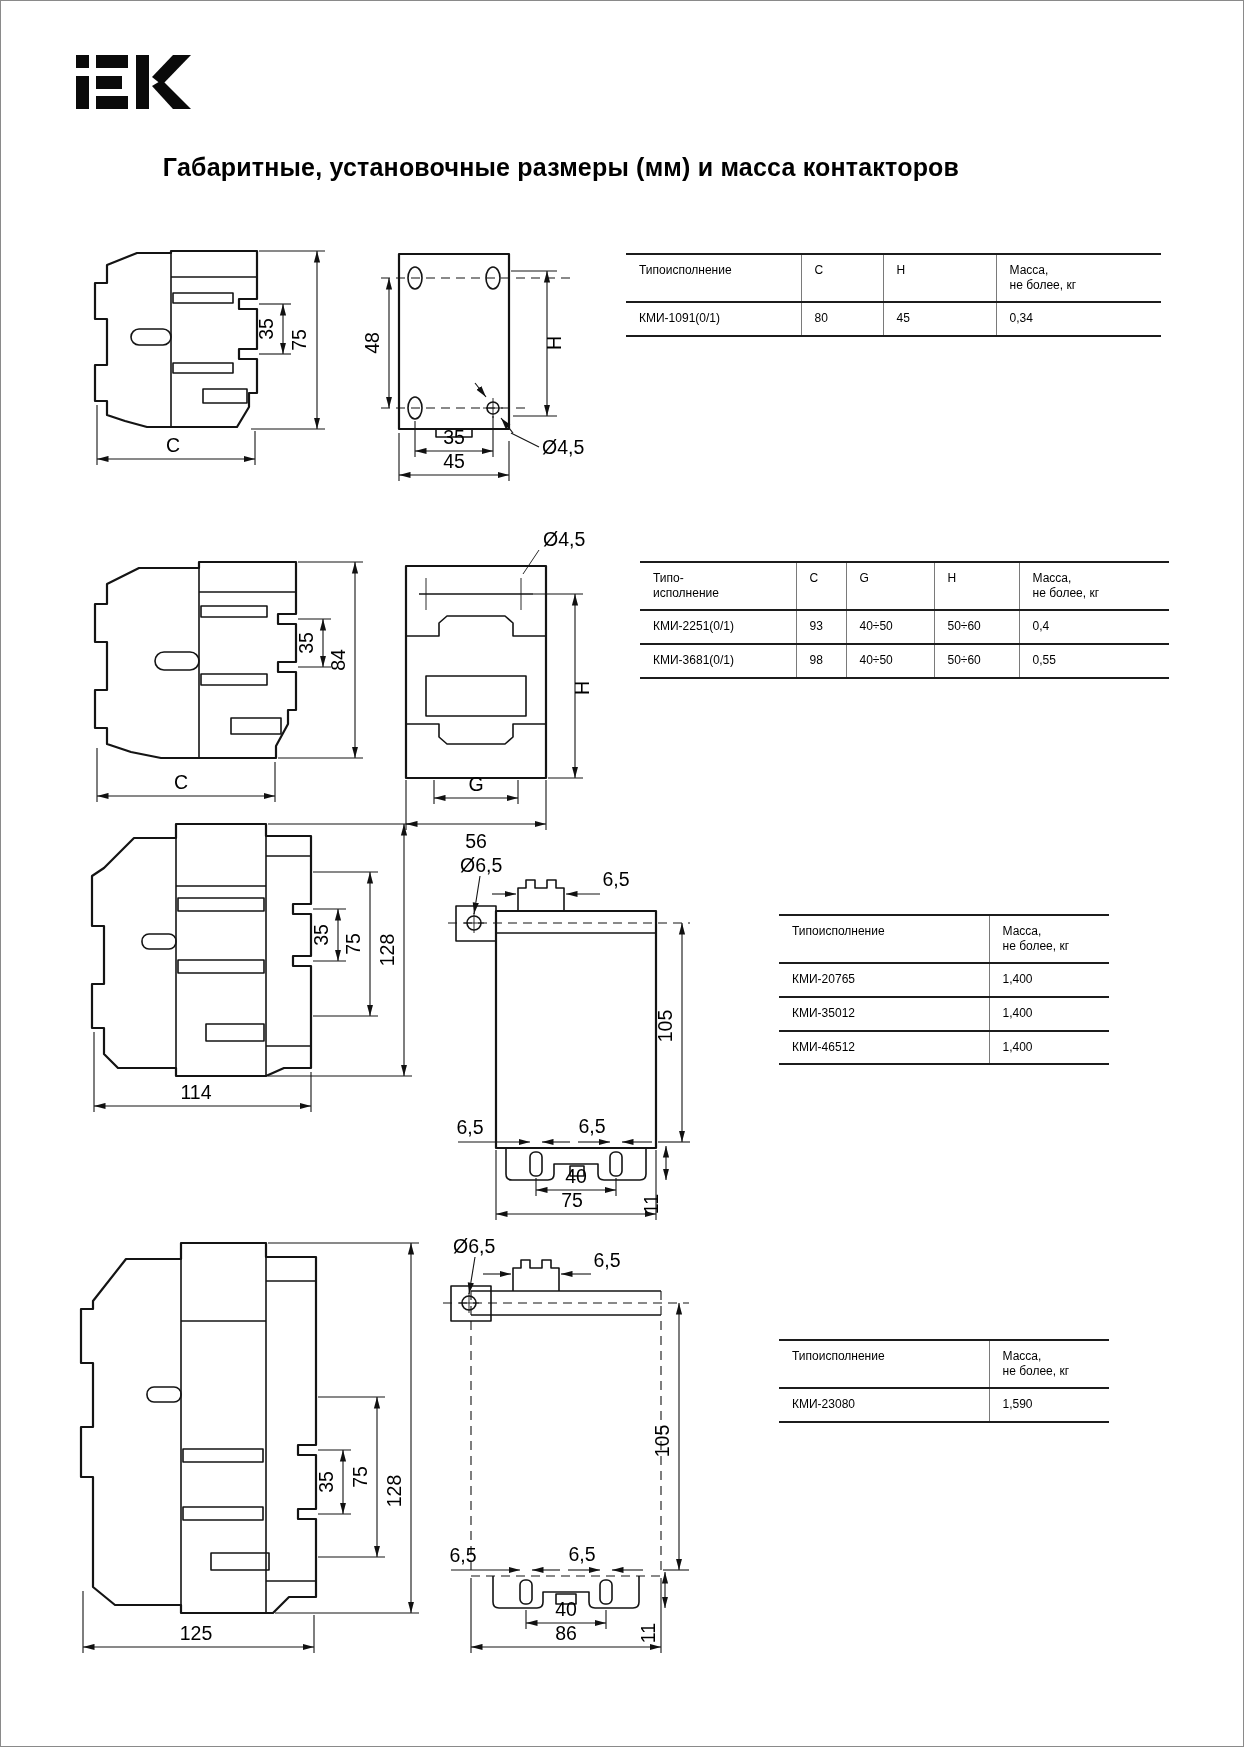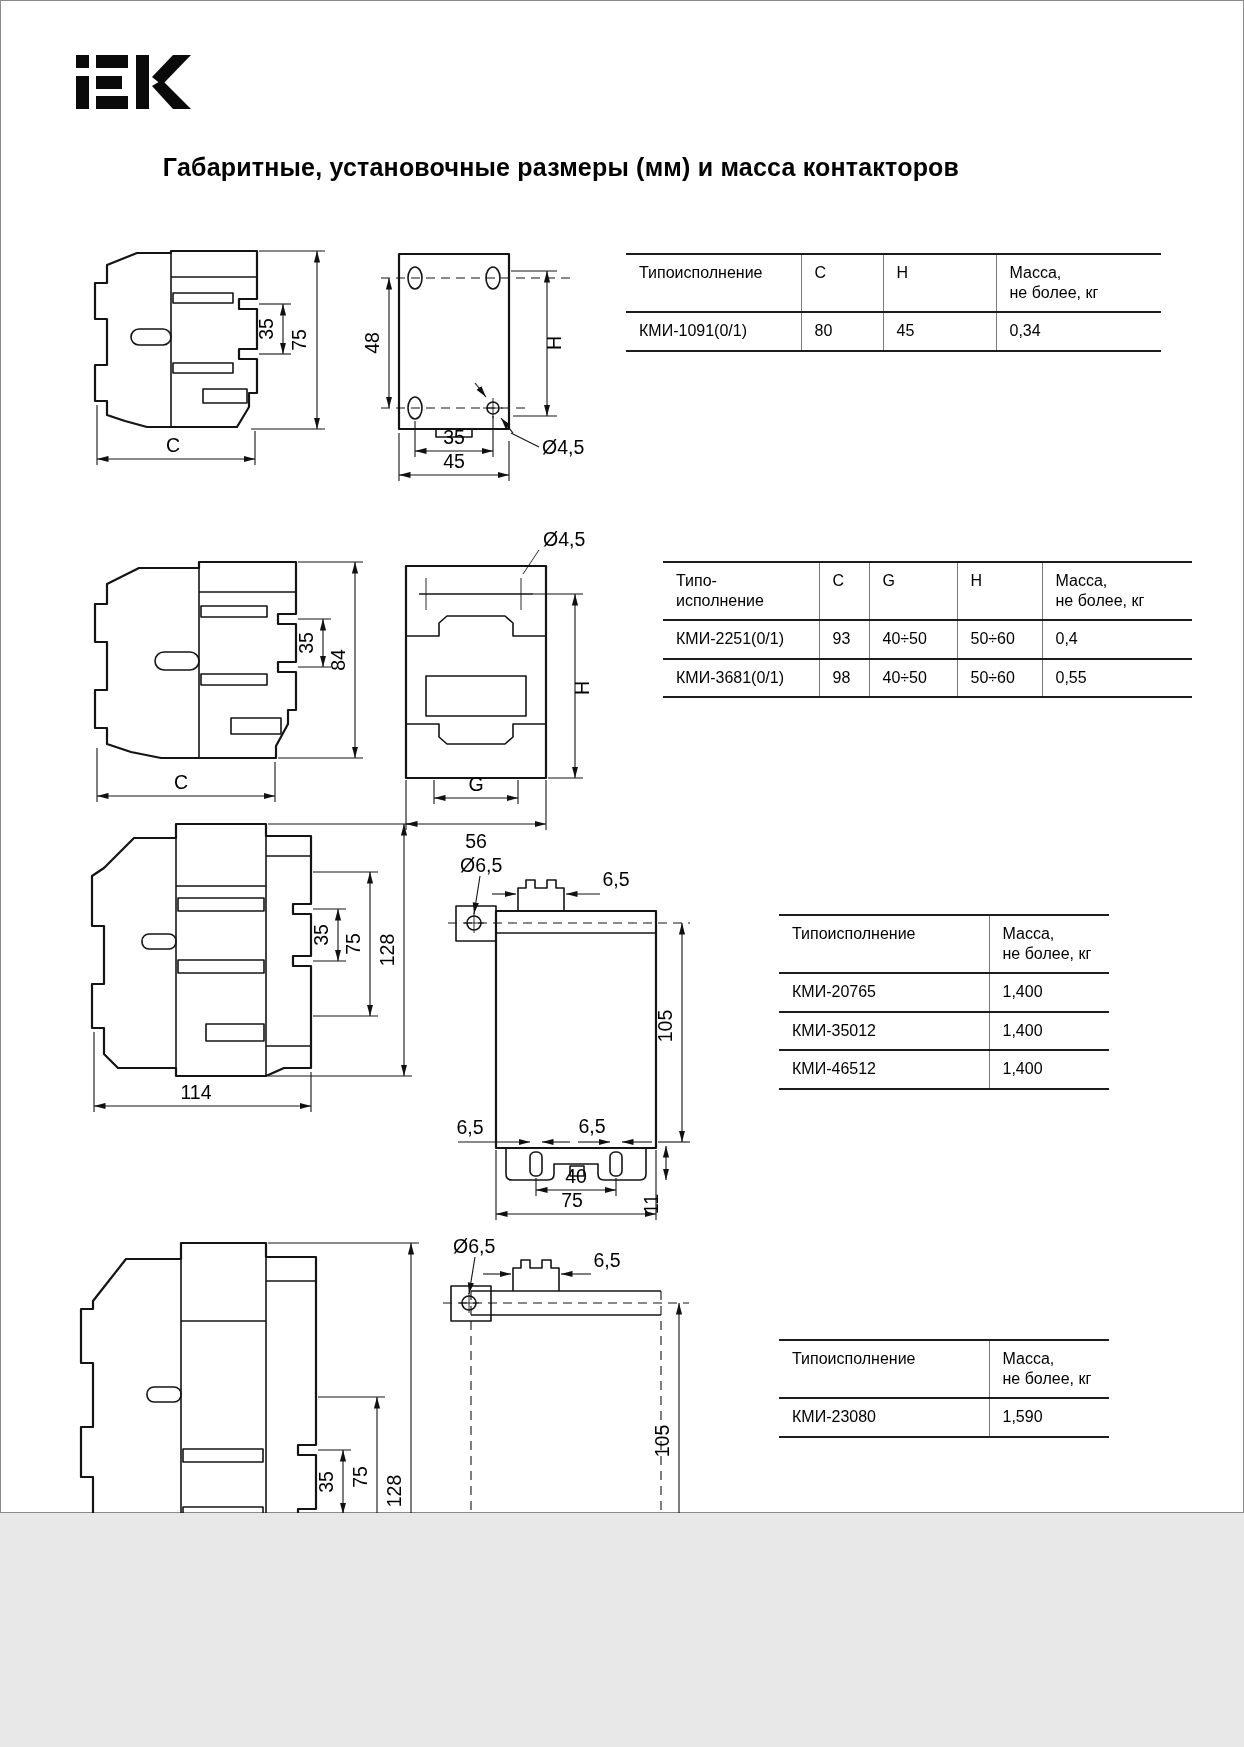--- a/index.html
+++ b/index.html
@@ -1,27 +1,27 @@
 <!DOCTYPE html>
 <html><head>
 <meta charset="utf-8">
 <style>
   html,body { margin:0; padding:0; background:#e8e8e8; }
   #page {
-    position:relative; width:1244px; height:1513px; margin:0 auto;
+    position:relative; width:1244px; height:1747px; margin:0 auto;
     background:#fff; border:1px solid #8a8a8a; box-sizing:border-box;
     font-family:"Liberation Sans", sans-serif; color:#000;
   }
   .abs { position:absolute; }
   #title {
     left:60px; top:152px; width:1000px; text-align:center;
     font-size:25px; font-weight:bold; letter-spacing:0.2px;
   }
   
-  table.dtable { border-collapse:collapse; border-top:2px solid #1c1c1c; font-size:16px; }
+  table.dtable { border-collapse:collapse; border-top:2px solid #1c1c1c; font-size:12px; }
   table.dtable th, table.dtable td {
     border-bottom:2px solid #1c1c1c; padding:8px 12px 9px 13px;
     text-align:left; font-weight:normal; vertical-align:top;
     white-space:pre-line; line-height:1.22;
   }
   table.dtable th+th, table.dtable td+td { border-left:1px solid #7a7a7a; }
   
   svg .ol { fill:none; stroke:#141414; stroke-width:2.2; stroke-linejoin:round; }
   svg .il { fill:none; stroke:#141414; stroke-width:1.6; stroke-linejoin:round; }
   svg .tl { fill:none; stroke:#141414; stroke-width:0.9; }
@@ -360,21 +360,21 @@
     <tbody>
       <tr>
         <td>КМИ-1091(0/1)</td>
         <td>80</td>
         <td>45</td>
         <td>0,34</td>
       </tr>
     </tbody>
   </table>
 
-  <table class="dtable abs" style="left:662px; top:560px;">
+  <table class="dtable abs" style="left:639px; top:560px;">
     <colgroup>
         <col style="width:156px">
         <col style="width:50px">
         <col style="width:88px">
         <col style="width:85px">
         <col style="width:150px">
       </colgroup>
     <thead>
       <tr>
         <th>Типо-

